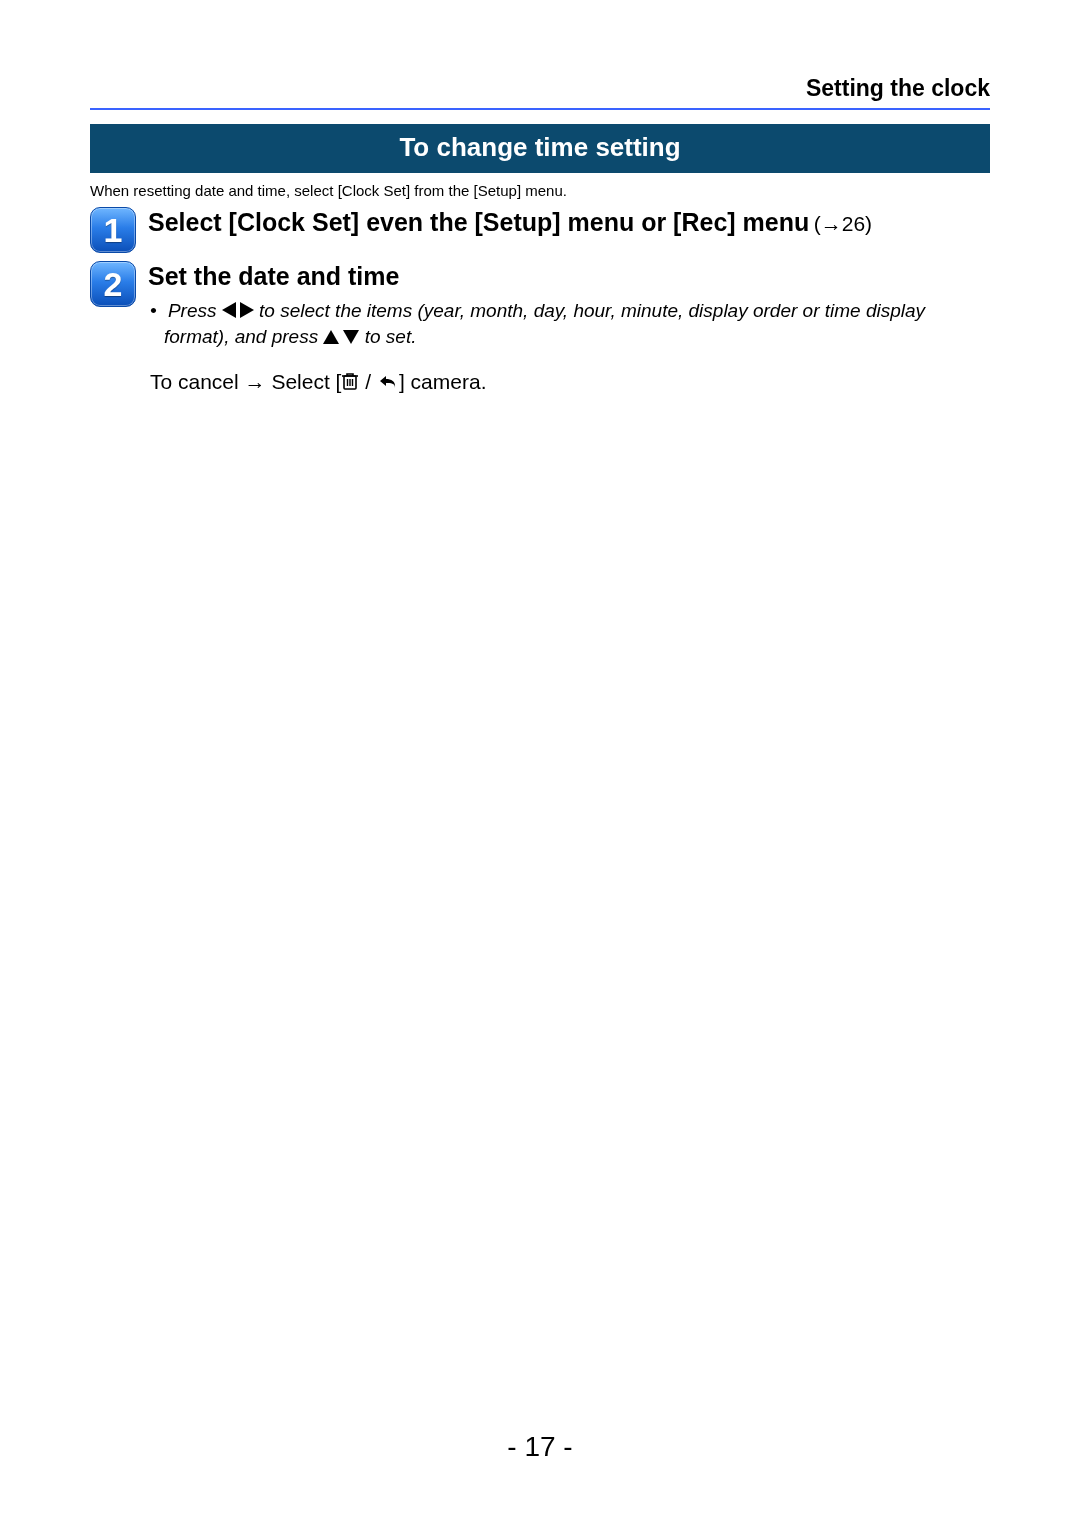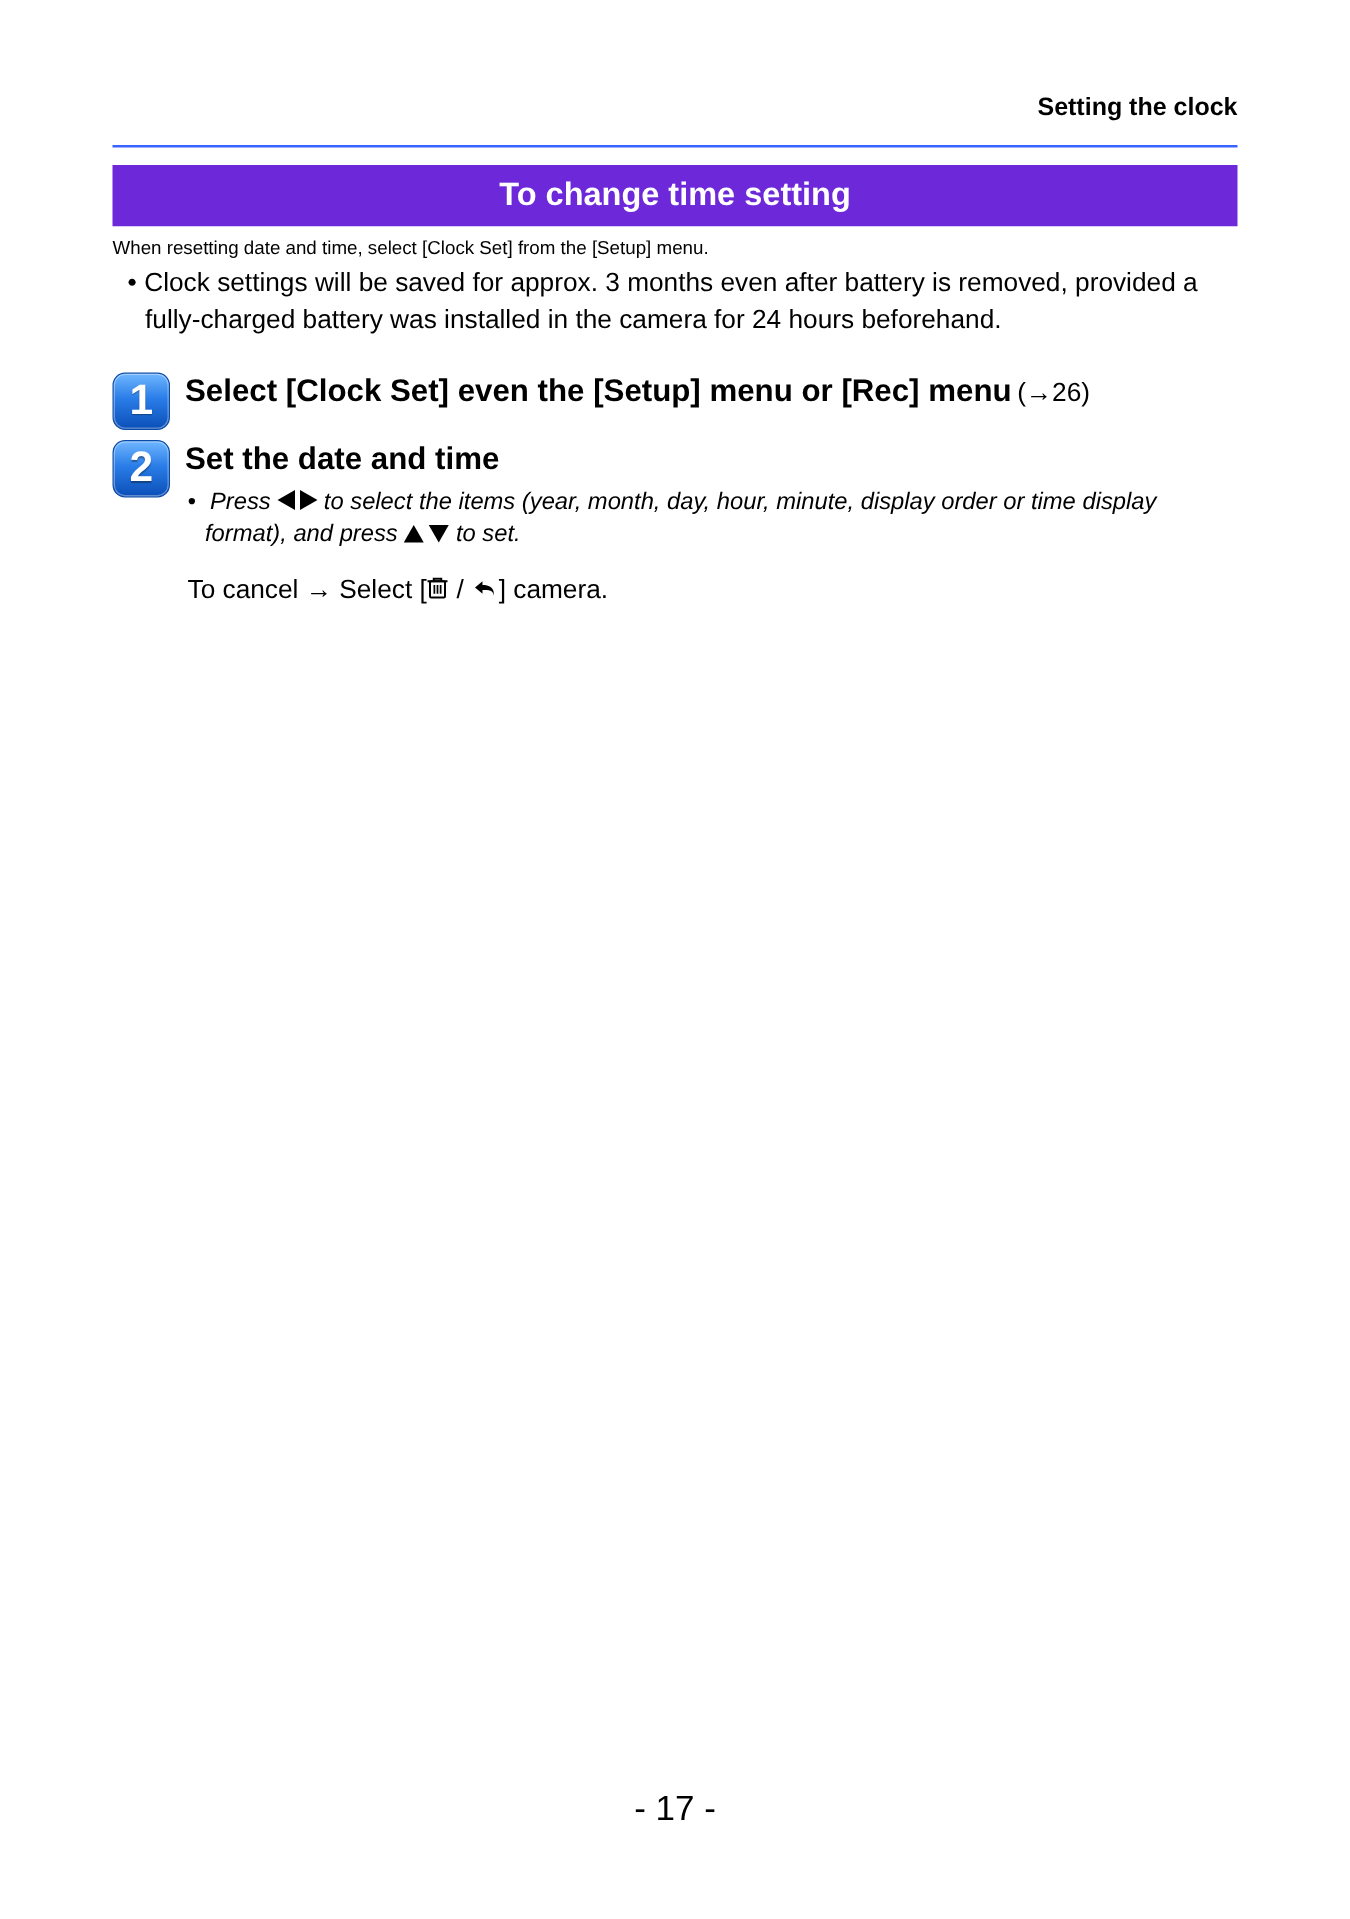--- a/index.html
+++ b/index.html
@@ -15,30 +15,30 @@
   .page {
     box-sizing: border-box;
     width: 1080px;
     height: 1535px;
     padding: 75px 90px 60px 90px;
     position: relative;
   }
   .header-title {
     text-align: right;
     font-weight: bold;
-    font-size: 20px;
-    padding-bottom: 18px;
+    font-size: 23px;
+    padding-bottom: 6px;
   }
   .blue-rule {
     border: none;
     border-top: 2px solid #3a63ff;
     margin: 0 0 14px 0;
   }
   .section-bar {
-    background: #6d28d9;
+    background: #0c4a6e;
     color: #fff;
     font-weight: bold;
     font-size: 26px;
     text-align: center;
     padding: 8px 0 10px 0;
     margin-bottom: 8px;
   }
   .intro {
     font-size: 15px;
     line-height: 1.35;
@@ -145,23 +145,20 @@
 
 <div class="page">
 
   <div class="header-title">Setting the clock</div>
   <hr class="blue-rule">
 
   <div class="section-bar">To change time setting</div>
 
   <div class="intro">When resetting date and time, select [Clock Set] from the [Setup] menu.</div>
 
-  <div class="note-list">
-    <span class="note-item">Clock settings will be saved for approx. 3 months even after battery is removed, provided a fully-charged battery was installed in the camera for 24 hours beforehand.</span>
-  </div>
 
   <div class="step">
     <div class="step-num">1</div>
     <div class="step-body">
       <span class="step-title">Select [Clock Set] even the [Setup] menu or [Rec] menu</span>
       <span class="step-ref">(→26)</span>
     </div>
   </div>
 
   <div class="step">

